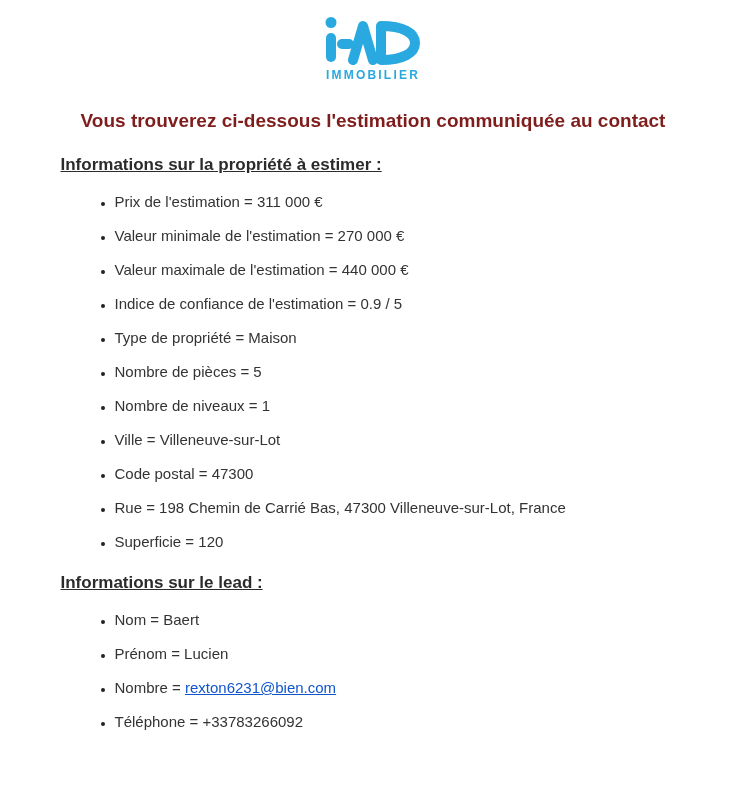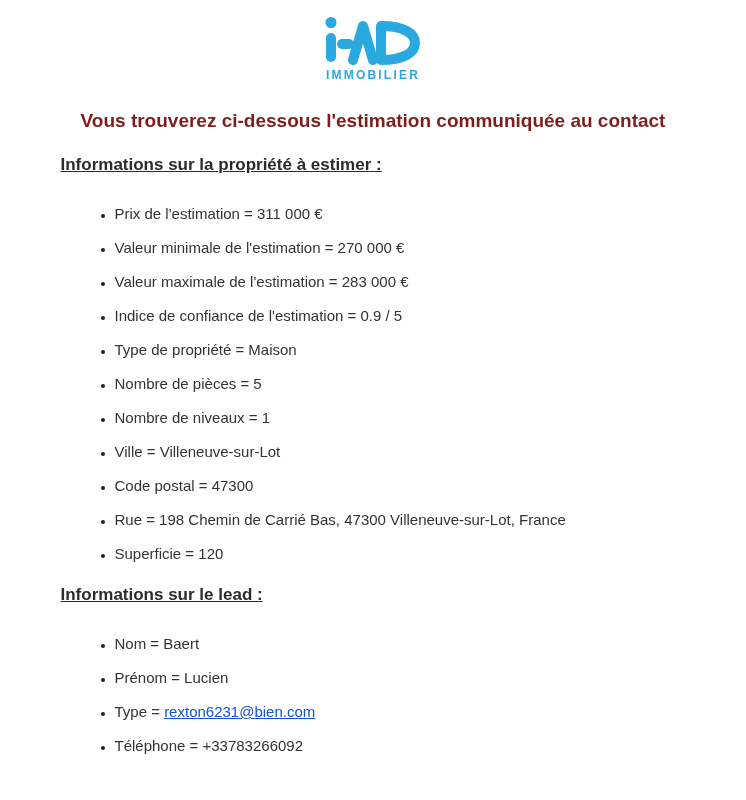--- a/index.html
+++ b/index.html
@@ -54,21 +54,21 @@
   
   .content { padding: 0 24px; }
   .section-heading {
     margin-top: 23px;
     font-size: 17px;
     font-weight: bold;
     text-decoration: underline;
     color: #2b2b2b;
   }
   .info-list {
-    margin-top: 30px;
+    margin-top: 18px;
     padding-left: 54px;
     list-style: disc;
   }
   .info-list li {
     font-size: 15px;
     line-height: 17px;
     margin-bottom: 17px;
     color: #333333;
   }
   .info-list li::marker { color: #222222; font-size: 12px; }
@@ -103,35 +103,35 @@
   <div class="intro">
     <div class="intro-title">Vous trouverez ci-dessous l'estimation communiquée au contact</div>
   </div>
 
   <div class="content">
 
     <div class="section-heading">Informations sur la propriété à estimer :</div>
     <ul class="info-list">
       <li>Prix de l'estimation = 311 000 €</li>
       <li>Valeur minimale de l'estimation = 270 000 €</li>
-      <li>Valeur maximale de l'estimation = 283 000 €</li>
+      <li>Valeur maximale de l'estimation = 440 000 €</li>
       <li>Indice de confiance de l'estimation = 0.9 / 5</li>
       <li>Type de propriété = Maison</li>
       <li>Nombre de pièces = 5</li>
       <li>Nombre de niveaux = 1</li>
       <li>Ville = Villeneuve-sur-Lot</li>
       <li>Code postal = 47300</li>
       <li>Rue = 198 Chemin de Carrié Bas, 47300 Villeneuve-sur-Lot, France</li>
       <li>Superficie = 120</li>
     </ul>
 
     <div class="section-heading">Informations sur le lead :</div>
     <ul class="info-list">
       <li>Nom = Baert</li>
       <li>Prénom = Lucien</li>
       <li>
-        <span>Type = </span><a href="#" class="email-link">rexton6231@bien.com</a>
+        <span>Nombre = </span><a href="#" class="email-link">rexton6231@bien.com</a>
       </li>
       <li>Téléphone = +33783266092</li>
     </ul>
 
   </div>
 </div>
 
 </body></html>

